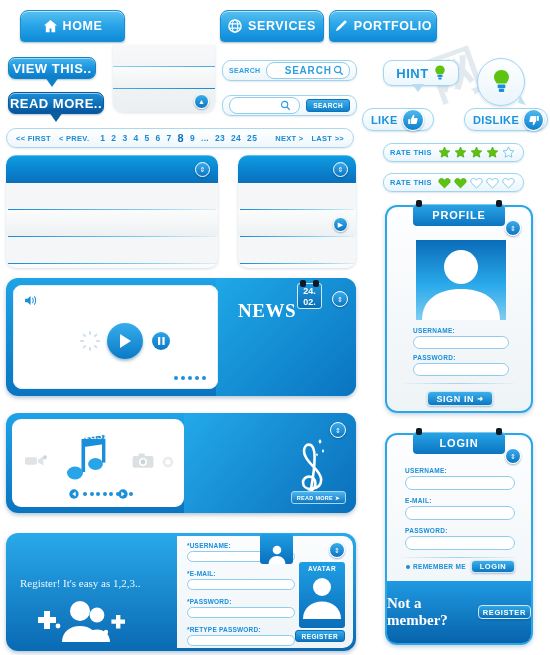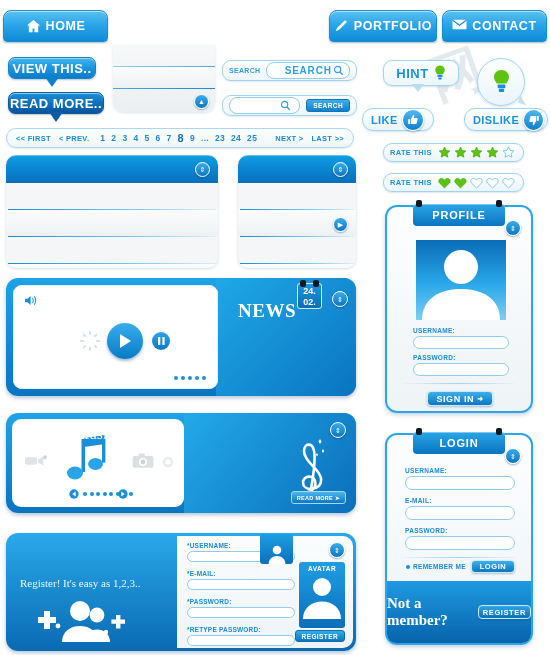--- a/index.html
+++ b/index.html
@@ -205,49 +205,50 @@
 </head>
 <body>
 
 <div class="stage">
 
   <div class="wm wm1">虹</div>
   <div class="wm wm2">图</div>
   <div class="wm wm3">网</div>
 
   <div class="nav">
-    <div class="tab" style="left:3px;width:105px;">
+    <div class="tab" style="left:20px;width:105px;">
       <span class="ic">
         <svg width="15" height="15" viewBox="0 0 16 16">
             <path fill="#fff" d="M8 1 1 7h2v7h4V10h2v4h4V7h2z"></path>
           </svg>
       </span>
       <span>HOME</span>
     </div>
 
 
+    <div class="tab" style="left:220px;width:104px;">
+      <span class="ic">
+        <svg width="14" height="14" viewBox="0 0 16 16">
+            <circle cx="8" cy="8" r="7" fill="none" stroke="#fff" stroke-width="1.6"></circle>
+            <ellipse cx="8" cy="8" rx="3.1" ry="7" fill="none" stroke="#fff" stroke-width="1.3"></ellipse>
+            <path d="M1.3 5.6h13.4M1.3 10.4h13.4" stroke="#fff" stroke-width="1.3"></path>
+          </svg>
+      </span>
+      <span>SERVICES</span>
+    </div>
 
     <div class="tab" style="left:329px;width:108px;">
       <span class="ic">
         <svg width="14" height="14" viewBox="0 0 16 16">
             <path fill="#fff" d="M12.5 1.3 14.7 3.5 5.6 12.6 2.2 13.8 3.4 10.4z"></path>
           </svg>
       </span>
       <span>PORTFOLIO</span>
     </div>
 
-    <div class="tab" style="left:442px;width:105px;">
-      <span class="ic">
-        <svg width="15" height="11" viewBox="0 0 16 11">
-            <rect x="0.5" y="0.5" width="15" height="10" rx="1" fill="#fff"></rect>
-            <path d="M0.8 1 8 6.2 15.2 1" fill="none" stroke="#1a8ed8" stroke-width="1.3"></path>
-          </svg>
-      </span>
-      <span>CONTACT</span>
-    </div>
   </div>
 
   <div class="ddpanel" style="left:113px;top:45px;width:102px;height:67px;">
     <div style="height:21px;"></div>
     <div style="height:1px;background:linear-gradient(to right,#8fd0ee,#4aa9e0);"></div>
     <div style="height:21px;background:linear-gradient(to bottom,#fbfcfc,#eef1f3);"></div>
     <div style="height:1px;background:linear-gradient(to right,#4aa9e0,#1b8ad4);"></div>
     <div style="height:23px;position:relative;">
       <span class="knob" style="right:6px;top:5px;">
           <span class="g">▲</span>

